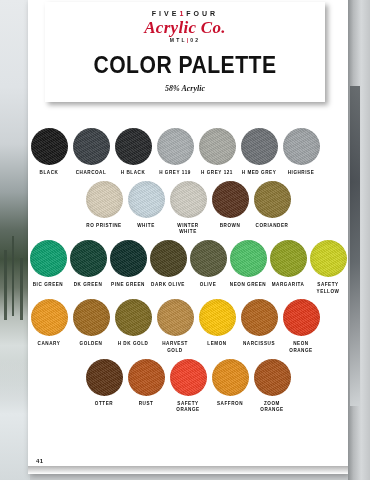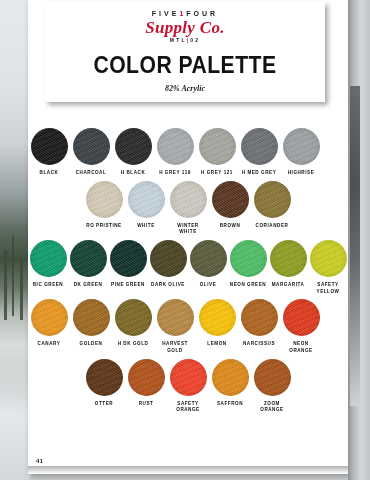--- a/index.html
+++ b/index.html
@@ -206,24 +206,24 @@
 
   <div class="page"></div>
   <div class="page-bottom-shadow"></div>
 
   <div class="page-edge">
     <div class="dark"></div>
   </div>
 
   <div class="header-card">
     <div class="brand-top"><span>FIVE</span><span class="one">1</span><span>FOUR</span></div>
-    <div class="brand-script">Supply Co.</div>
+    <div class="brand-script">Acrylic Co.</div>
     <div class="brand-sub"><span>MTL</span><span class="bar">|</span><span>02</span></div>
     <h1 class="palette-title">COLOR PALETTE</h1>
-    <div class="palette-sub">82% Acrylic</div>
+    <div class="palette-sub">58% Acrylic</div>
   </div>
 
   <div class="rows" id="rows">
       <div class="row" style="justify-content: flex-start;">
         <div class="swatch">
           <div class="dot" style="background-color: rgb(26, 26, 26);"></div>
           <div class="label">BLACK</div>
         </div>
         <div class="swatch">
           <div class="dot" style="background-color: rgb(59, 65, 70);"></div>

